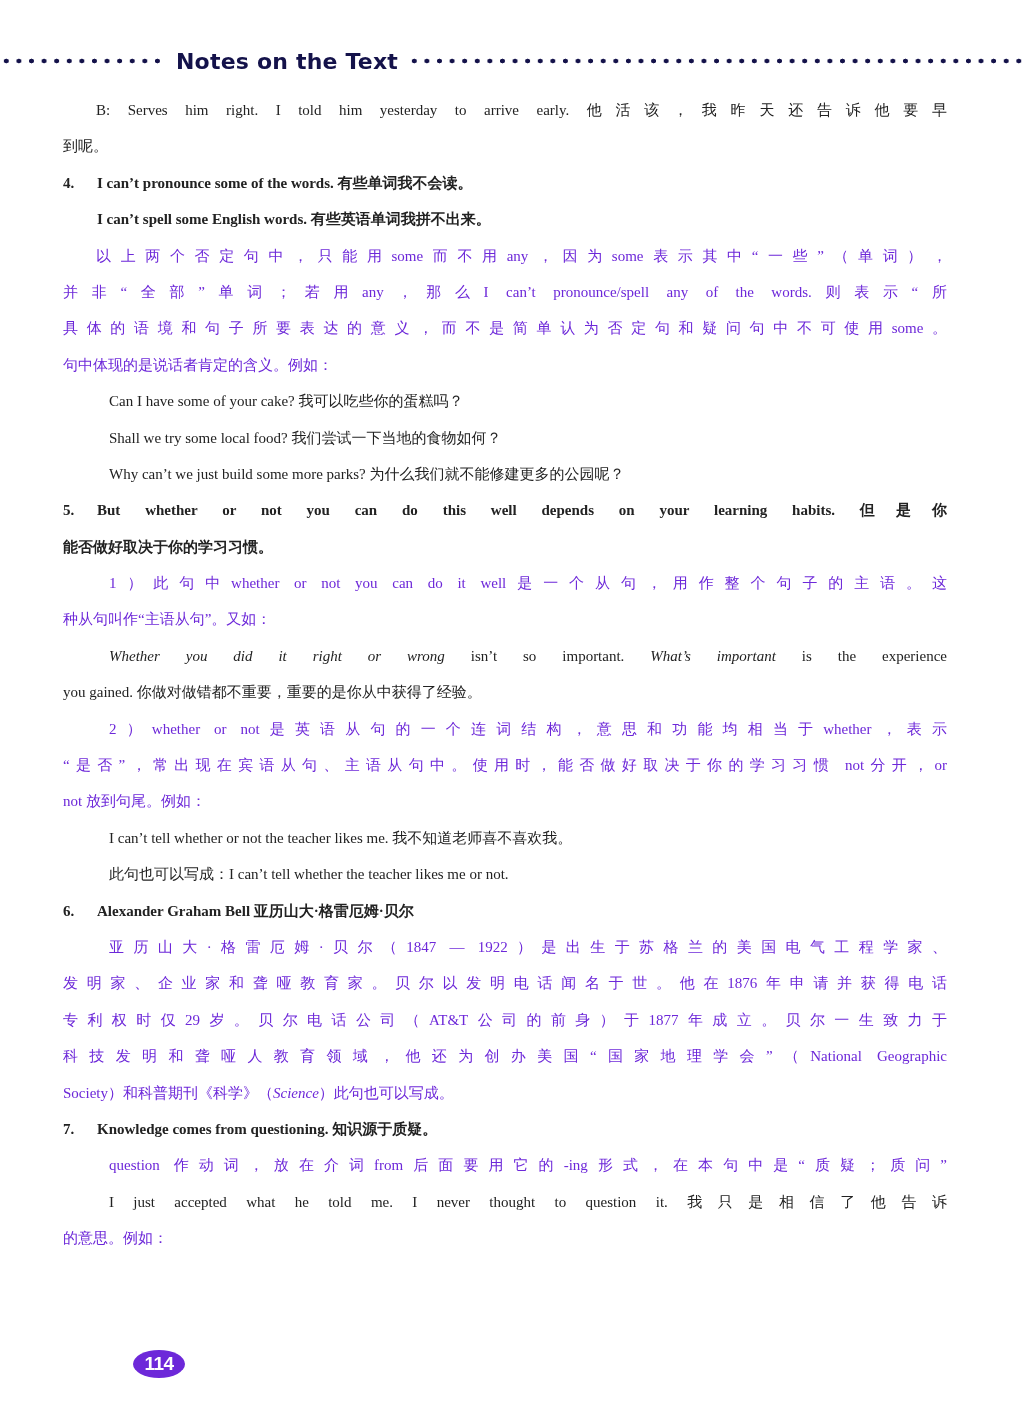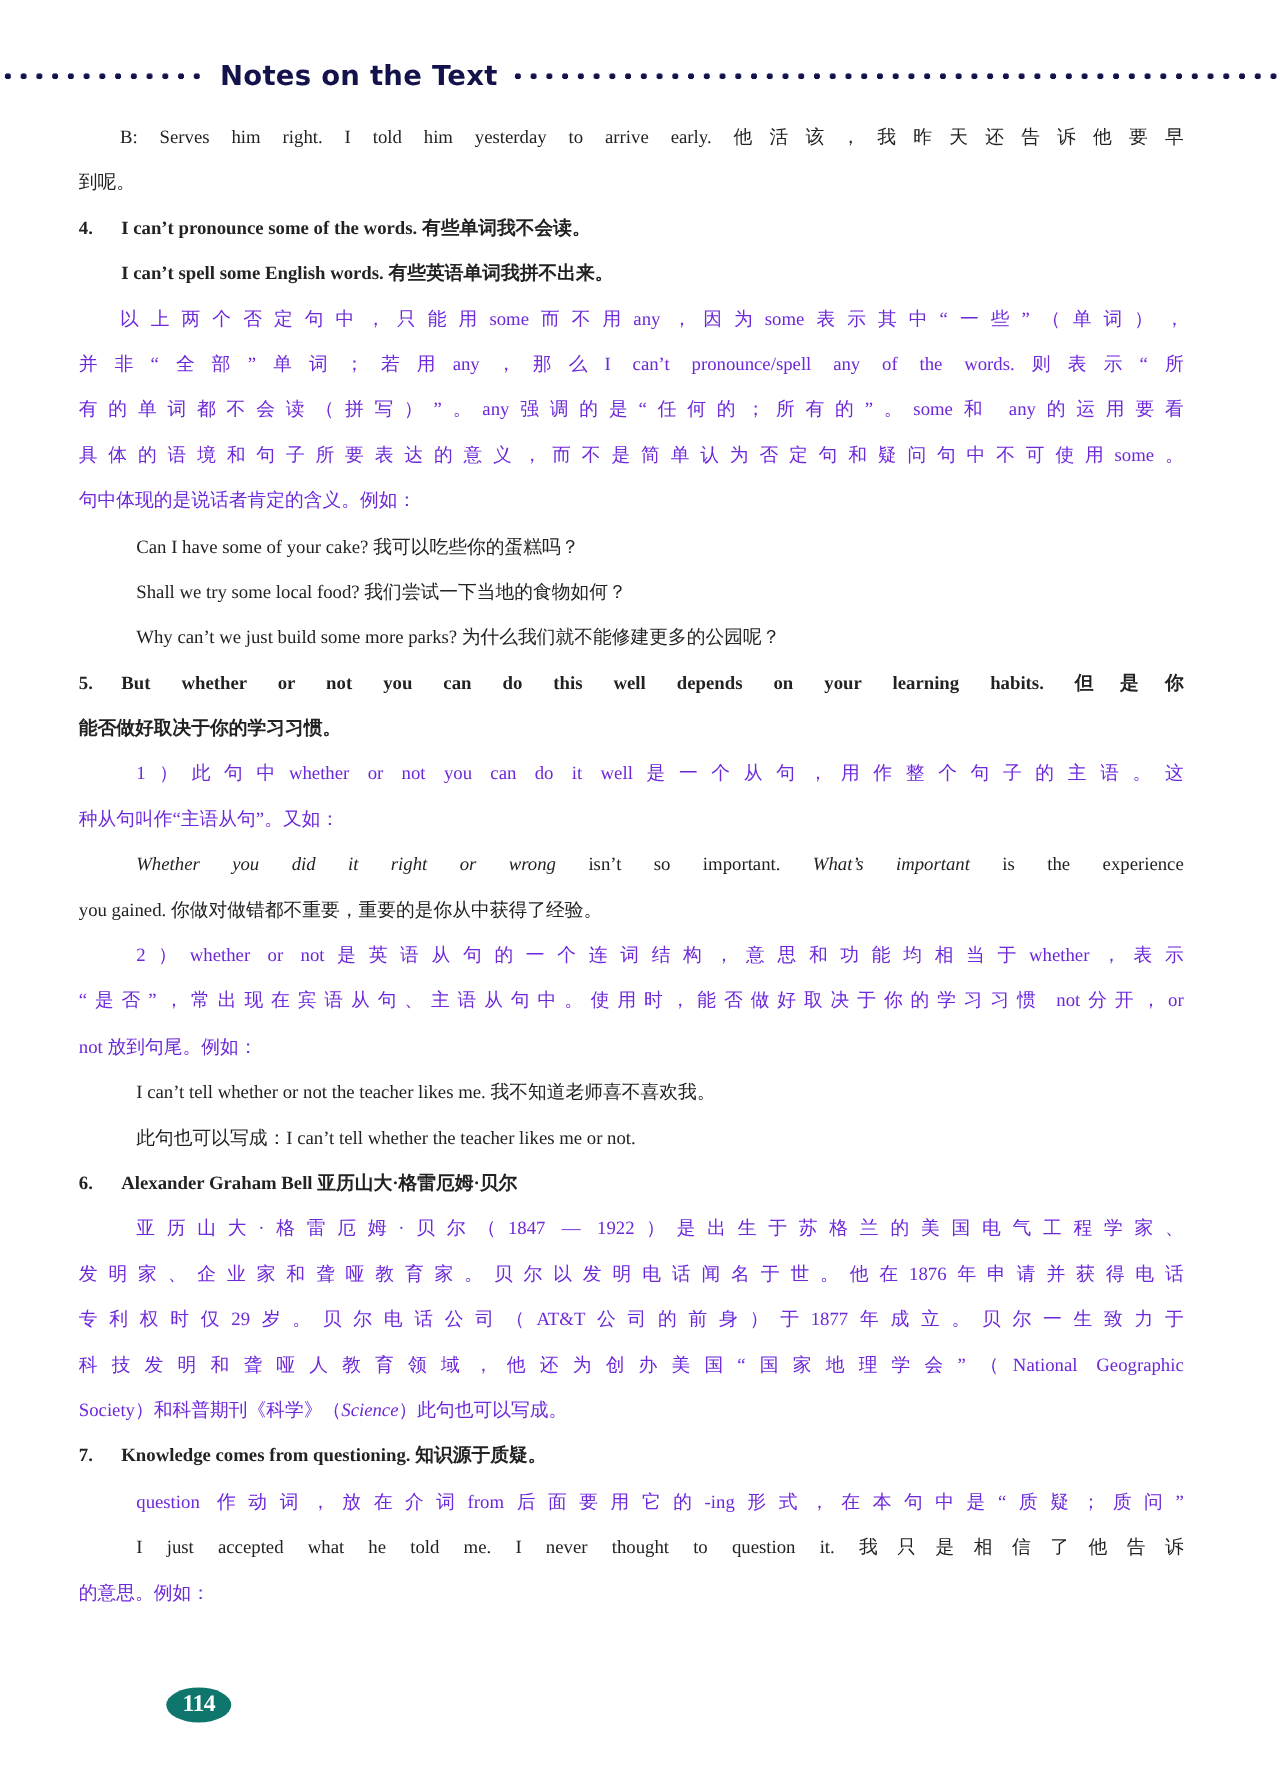--- a/index.html
+++ b/index.html
@@ -14,21 +14,21 @@
   .content { position: absolute; top: 92px; left: 63px; width: 884px; }
   .line { height: 36.4px; line-height: 36.4px; font-size: 15px; white-space: nowrap; overflow: visible; }
   .ind { padding-left: 46px; }
   .ind2 { padding-left: 33px; }
   .b { font-weight: bold; }
   .i { font-style: italic; }
   .cn { color: #6d28d9; }
   .just { text-align: justify; text-align-last: justify; }
   .num { display: inline-block; width: 34px; }
   .page-badge { position: absolute; left: 133px; top: 1350px; width: 52px; height: 28px; border-radius: 50%;
-                background: #0f766e; color: #fff; font-family: Liberation Serif, serif; font-weight: bold;
+                background: #6d28d9; color: #fff; font-family: Liberation Sans, sans-serif; font-weight: bold;
                 font-size: 19px; text-align: center; line-height: 28px; letter-spacing: -0.5px; }
 </style>
 </head>
 <body>
 
 <div class="header">
   <div class="dots left"></div>
   <div class="header-title">Notes on the Text</div>
   <div class="dots"></div>
 </div>
@@ -36,21 +36,20 @@
 <div class="content">
   <div class="line ind2 just">B: Serves him right. I told him yesterday to arrive early. 他活该，我昨天还告诉他要早</div>
   <div class="line">到呢。</div>
 
   <div class="line b">
     <span class="num">4.</span><span>I can’t pronounce some of the words. 有些单词我不会读。</span>
   </div>
   <div class="line b" style="padding-left:34px">I can’t spell some English words. 有些英语单词我拼不出来。</div>
   <div class="line ind2 just cn">以上两个否定句中，只能用some而不用any，因为some表示其中“一些”（单词），</div>
   <div class="line just cn">并非“全部”单词；若用any，那么I can’t pronounce/spell any of the words.则表示“所</div>
-  <div class="line just cn">有的单词都不会读（拼写）”。any强调的是“任何的；所有的”。some和 any的运用要看</div>
   <div class="line just cn">具体的语境和句子所要表达的意义，而不是简单认为否定句和疑问句中不可使用some。</div>
   <div class="line cn">句中体现的是说话者肯定的含义。例如：</div>
   <div class="line ind">Can I have some of your cake? 我可以吃些你的蛋糕吗？</div>
   <div class="line ind">Shall we try some local food? 我们尝试一下当地的食物如何？</div>
   <div class="line ind">Why can’t we just build some more parks? 为什么我们就不能修建更多的公园呢？</div>
 
   <div class="line b just">
     <span class="num">5.</span><span>But whether or not you can do this well depends on your learning habits. 但是你</span>
   </div>
   <div class="line b">能否做好取决于你的学习习惯。</div>

